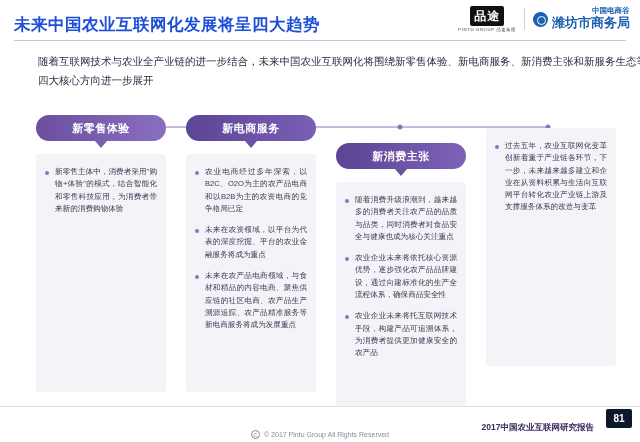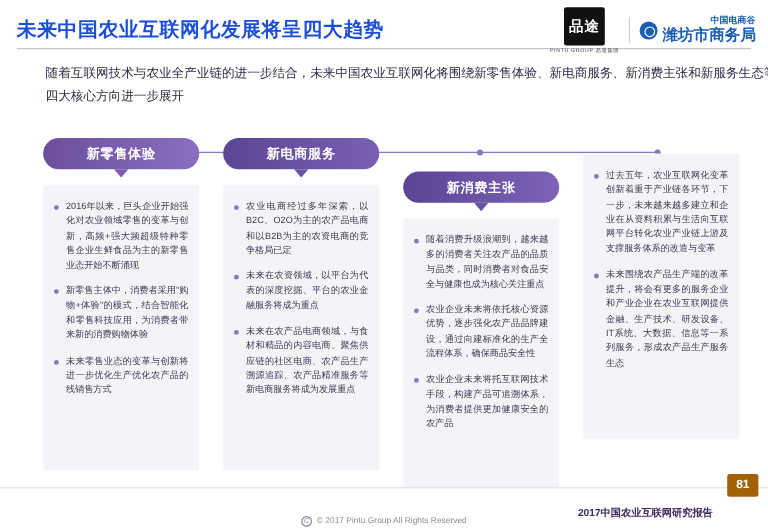--- a/index.html
+++ b/index.html
@@ -33,21 +33,21 @@
     right: 10px; top: 6px;
     display: flex;
     align-items: center;
     gap: 8px;
   }
   .logo-pintu {
     display: flex; flex-direction: column; align-items: center;
     line-height: 1;
   }
   .logo-pintu .mark {
-    width: 34px; height: 32px;
+    width: 34px; height: 20px;
     background: #111;
     color: #fff;
     font-size: 12px;
     font-weight: bold;
     display: flex; align-items: center; justify-content: center;
     border-radius: 2px;
     letter-spacing: 1px;
   }
   .logo-pintu .sub {
     font-size: 4.3px; color: #444; margin-top: 2px; letter-spacing: 0.6px;
@@ -163,23 +163,23 @@
   }
   .footer-title {
     position: absolute;
     right: 46px; bottom: 8px;
     font-size: 8.5px;
     color: #3c2a5e;
     font-weight: bold;
   }
   .page-badge {
     position: absolute;
-    right: 8px; bottom: 28px;
+    right: 8px; bottom: 14px;
     width: 26px; height: 19px;
-    background: #a16207;
+    background: #0f172a;
     color: #fff;
     font-size: 10px;
     font-weight: bold;
     display: flex; align-items: center; justify-content: center;
     border-radius: 2px;
   }
   .copyright {
     position: absolute;
     left: 50%; bottom: 3px;
     transform: translateX(-50%);
@@ -225,23 +225,21 @@
   <circle cx="364" cy="14" r="2.5" fill="#8a74bd"></circle>
   <circle cx="512" cy="14" r="2.5" fill="#8a74bd"></circle>
 </svg>
 
 <div class="columns">
 
   <div class="col c0">
     <div class="pill">新零售体验</div>
     <div class="card">
       <ul>
-        <li>2016年以来，巨头企业开始强化对农业领域零售的变革与创新，高频+强大频超级特种零售企业生鲜食品为主的新零售业态开始不断涌现</li>
         <li>新零售主体中，消费者采用"购物+体验"的模式，结合智能化和零售科技应用，为消费者带来新的消费购物体验</li>
-        <li>未来零售业态的变革与创新将进一步优化生产优化农产品的线销售方式</li>
       </ul>
     </div>
   </div>
 
   <div class="col c1">
     <div class="pill">新电商服务</div>
     <div class="card">
       <ul>
         <li>农业电商经过多年深索，以B2C、O2O为主的农产品电商和以B2B为主的农资电商的竞争格局已定</li>
         <li>未来在农资领域，以平台为代表的深度挖掘、平台的农业金融服务将成为重点</li>
@@ -258,21 +256,20 @@
         <li>农业企业未来将依托核心资源优势，逐步强化农产品品牌建设，通过向建标准化的生产全流程体系，确保商品安全性</li>
         <li>农业企业未来将托互联网技术手段，构建产品可追溯体系，为消费者提供更加健康安全的农产品</li>
       </ul>
     </div>
   </div>
 
   <div class="col c3">
     <div class="card">
       <ul>
         <li>过去五年，农业互联网化变革创新着重于产业链各环节，下一步，未来越来越多建立和企业在从资料积累与生活向互联网平台转化农业产业链上游及支撑服务体系的改造与变革</li>
-        <li>未来围绕农产品生产端的改革提升，将会有更多的服务企业和产业企业在农业互联网提供金融、生产技术、研发设备、IT系统、大数据、信息等一系列服务，形成农产品生产服务生态</li>
       </ul>
     </div>
   </div>
 
 </div>
 
 <div class="footer-bar"></div>
 <div class="footer-title">2017中国农业互联网研究报告</div>
 <div class="page-badge">81</div>
 <div class="copyright">

